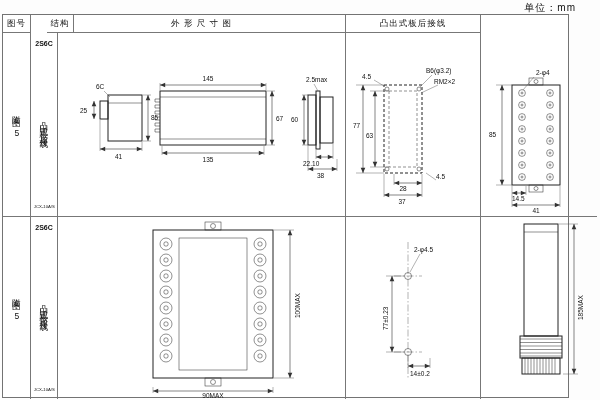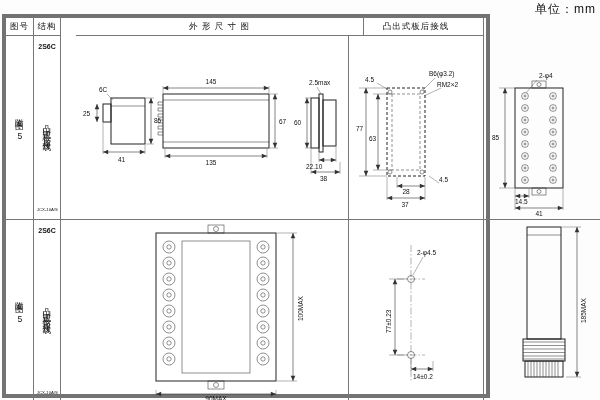--- a/index.html
+++ b/index.html
@@ -1,19 +1,19 @@
 <!DOCTYPE html>
 <html><head>
 <meta charset="utf-8">
 <style>
   *{margin:0;padding:0;box-sizing:border-box}
   html,body{width:600px;height:400px}
   body{position:relative;background:#fdfdfd;font-family:"Liberation Sans",sans-serif;color:#111;overflow:hidden}
-  .unit{position:absolute;top:1px;right:4px;font-size:12px;letter-spacing:1px}
-  .tbl{position:absolute;left:2px;top:14px;width:488px;height:384px;border:4px solid #737373;background:#fff}
+  .unit{position:absolute;top:1px;right:24px;font-size:10px;letter-spacing:1px}
+  .tbl{position:absolute;left:2px;top:14px;width:567px;height:384px;border:1px solid #737373;background:#fff}
   .cell{position:absolute;border-right:1px solid #777;border-bottom:1px solid #777;display:flex;align-items:center;justify-content:center;overflow:hidden}
   .cell.last-c{border-right:none}
   .cell.last-r{border-bottom:none}
   .hdr{font-size:8.5px;letter-spacing:1px;white-space:nowrap}
   .vtext{writing-mode:vertical-rl;text-orientation:upright;letter-spacing:3px;font-size:8.5px;line-height:1}
   .structcell{flex-direction:column;justify-content:space-between;padding:7px 0}
   .model{font-size:7px;font-weight:bold}
   .code{font-size:5px;transform:scale(.85);white-space:nowrap}
   svg{display:block}
   svg text{font-size:6.5px;fill:#111;font-family:"Liberation Sans",sans-serif}
@@ -26,24 +26,24 @@
 </head>
 <body>
 
 <div class="unit">单位：mm</div>
 
 <div class="tbl">
 
   <div class="cell hdr" style="left:0;top:0;width:28px;height:18px">
       <span>图号</span>
     </div>
-  <div class="cell hdr" style="left:28px;top:0;width:27px;height:18px">
+  <div class="cell hdr" style="left:44px;top:0;width:27px;height:18px">
       <span>结构</span>
     </div>
-  <div class="cell hdr" style="left:70px;top:0;width:288px;height:18px">
+  <div class="cell hdr" style="left:55px;top:0;width:288px;height:18px">
       <span>外 形 尺 寸 图</span>
     </div>
   <div class="cell hdr" style="left:343px;top:0;width:135px;height:18px">
       <span>凸出式板后接线</span>
     </div>
 
   <div class="cell" style="left:0;top:18px;width:28px;height:184px">
     <div class="vtext">附图15</div>
   </div>
   <div class="cell structcell" style="left:28px;top:18px;width:27px;height:184px">

